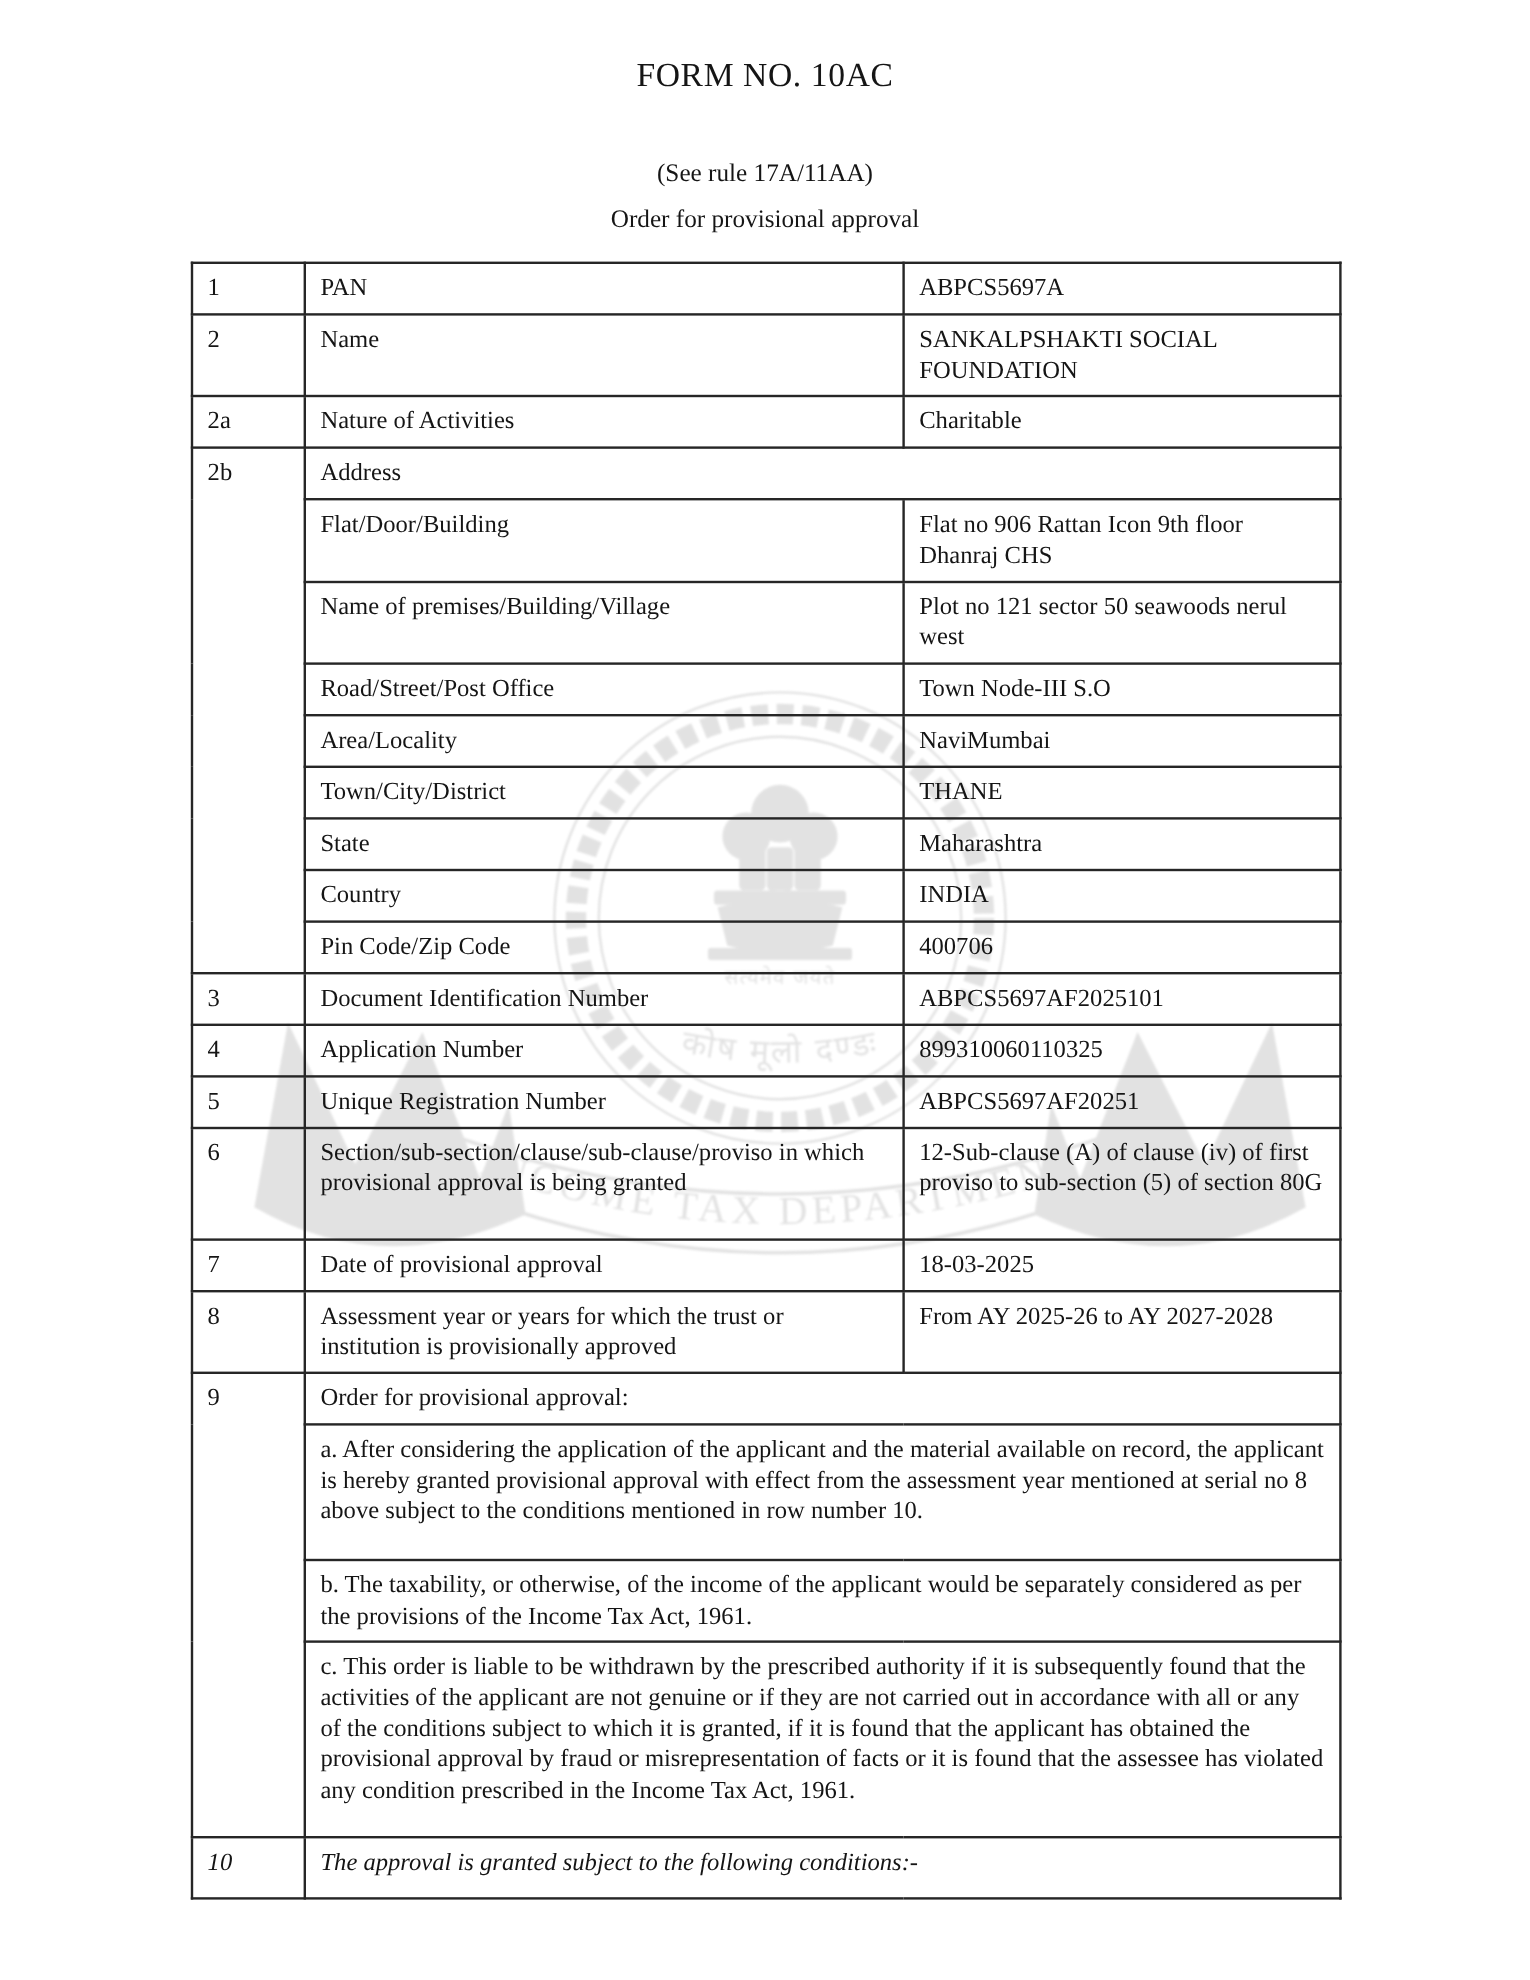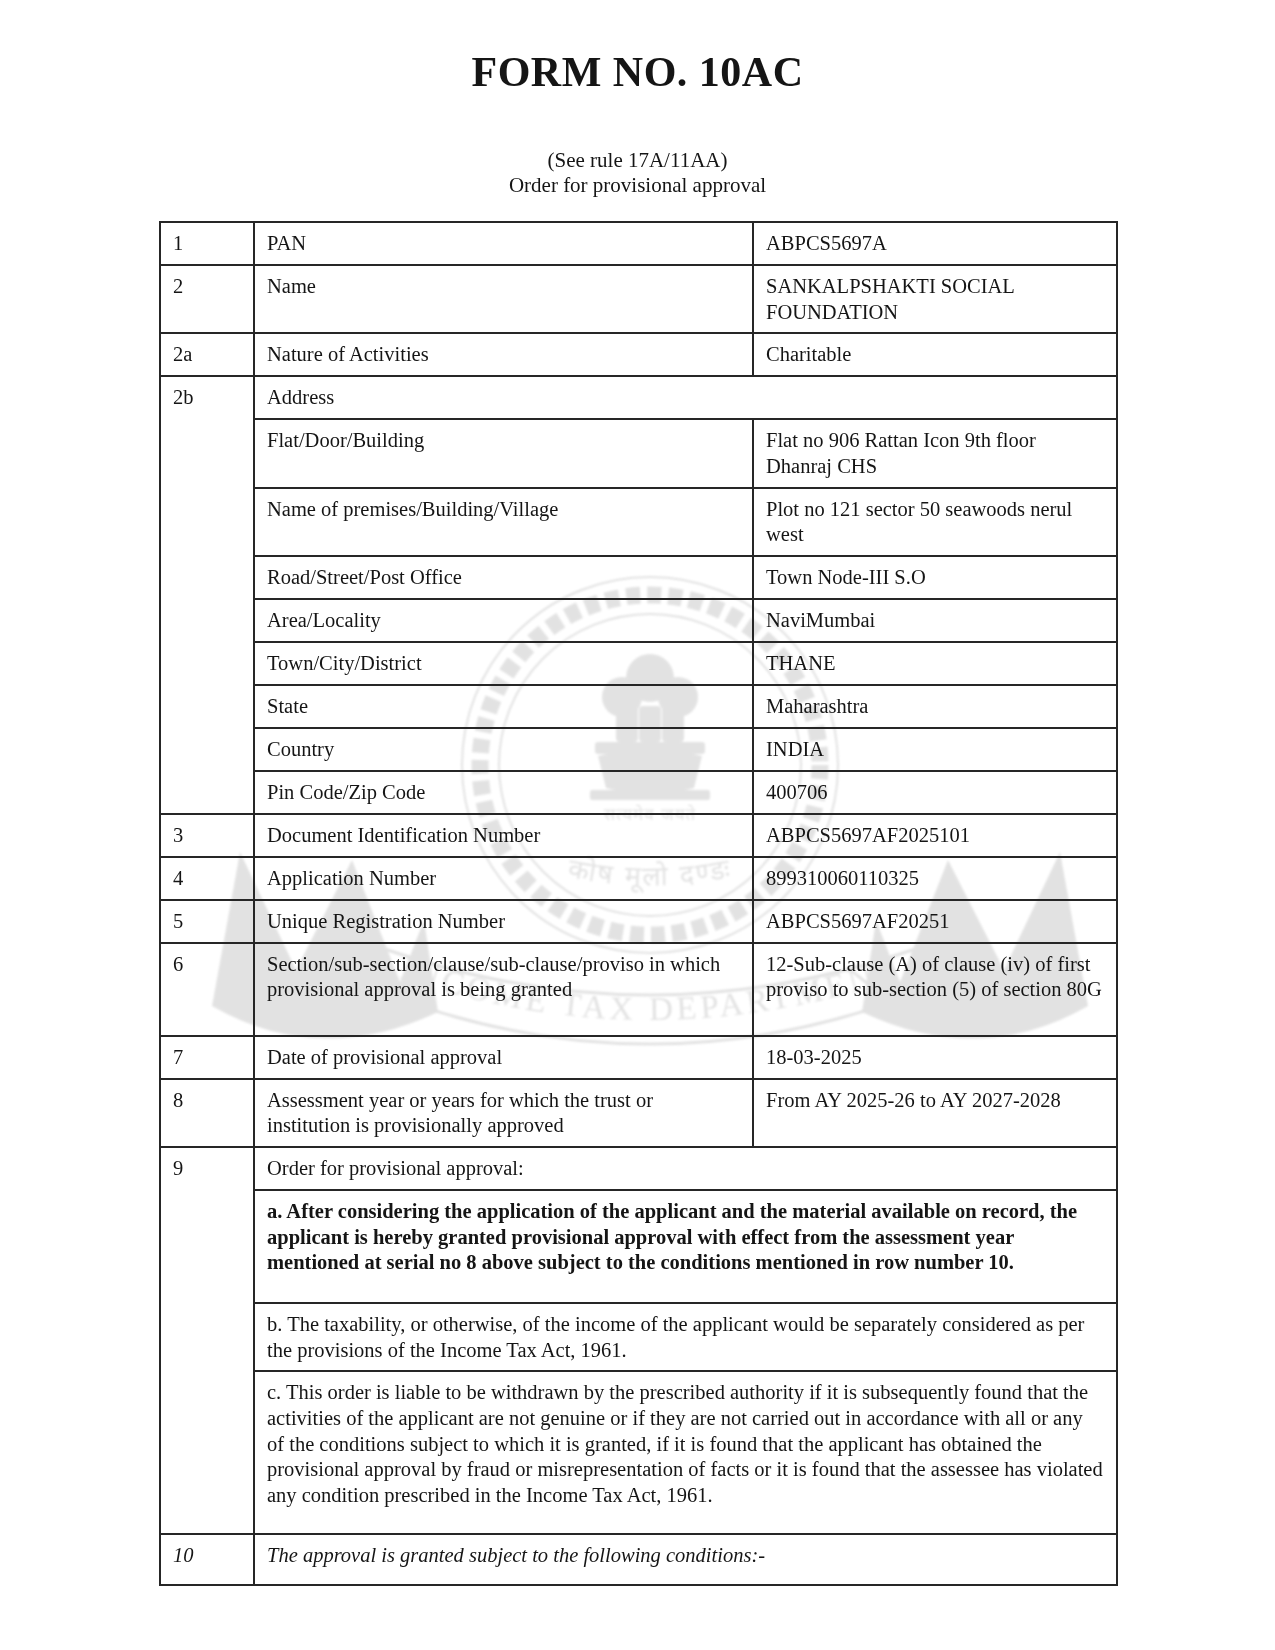--- a/index.html
+++ b/index.html
@@ -1,43 +1,43 @@
 <!DOCTYPE html>
 <html><head>
 <meta charset="utf-8">
 <style>
   html,body{margin:0;padding:0;background:#ffffff;}
   body{
     width:1275px;height:1650px;position:relative;overflow:hidden;
     font-family:"Liberation Serif", serif;color:#151515;
   }
   .page-title{
-    text-align:center;font-size:42px;font-weight:bold;
+    text-align:center;font-size:28px;font-weight:normal;
     margin:48px 0 0 0;letter-spacing:0.5px;
   }
   .rule-line{text-align:center;font-size:21px;margin-top:52px;}
-  .subtitle{text-align:center;font-size:21px;}
+  .subtitle{text-align:center;font-size:21px;margin-top:13px;}
 
   table.form{
     border-collapse:collapse;table-layout:fixed;
     width:957px;margin:23px 0 0 159px;
     position:relative;z-index:1;background:transparent;
   }
   table.form td{
     border:2px solid #262626;
     font-size:20.5px;line-height:1.25;
     padding:8px 12px 7px 12px;vertical-align:top;
     word-wrap:break-word;
   }
   td.num{padding-left:10px;}
   tr.h1x td{height:26px;}
   tr.h2x td{height:50px;}
   tr.h3x td{height:76px;}
   td.para{padding-right:30px;}
-  td.para-a{height:96px;font-weight:bold;}
+  td.para-a{height:96px;}
   td.para-b{height:46px;margin-top:48px;}
   td.para-c{height:146px;}
   tr.rowlast td{height:34px;font-style:italic;}
 
   #watermark{
     position:absolute;left:0;top:0;z-index:0;pointer-events:none;
   }
 </style>
 </head>
 <body>

